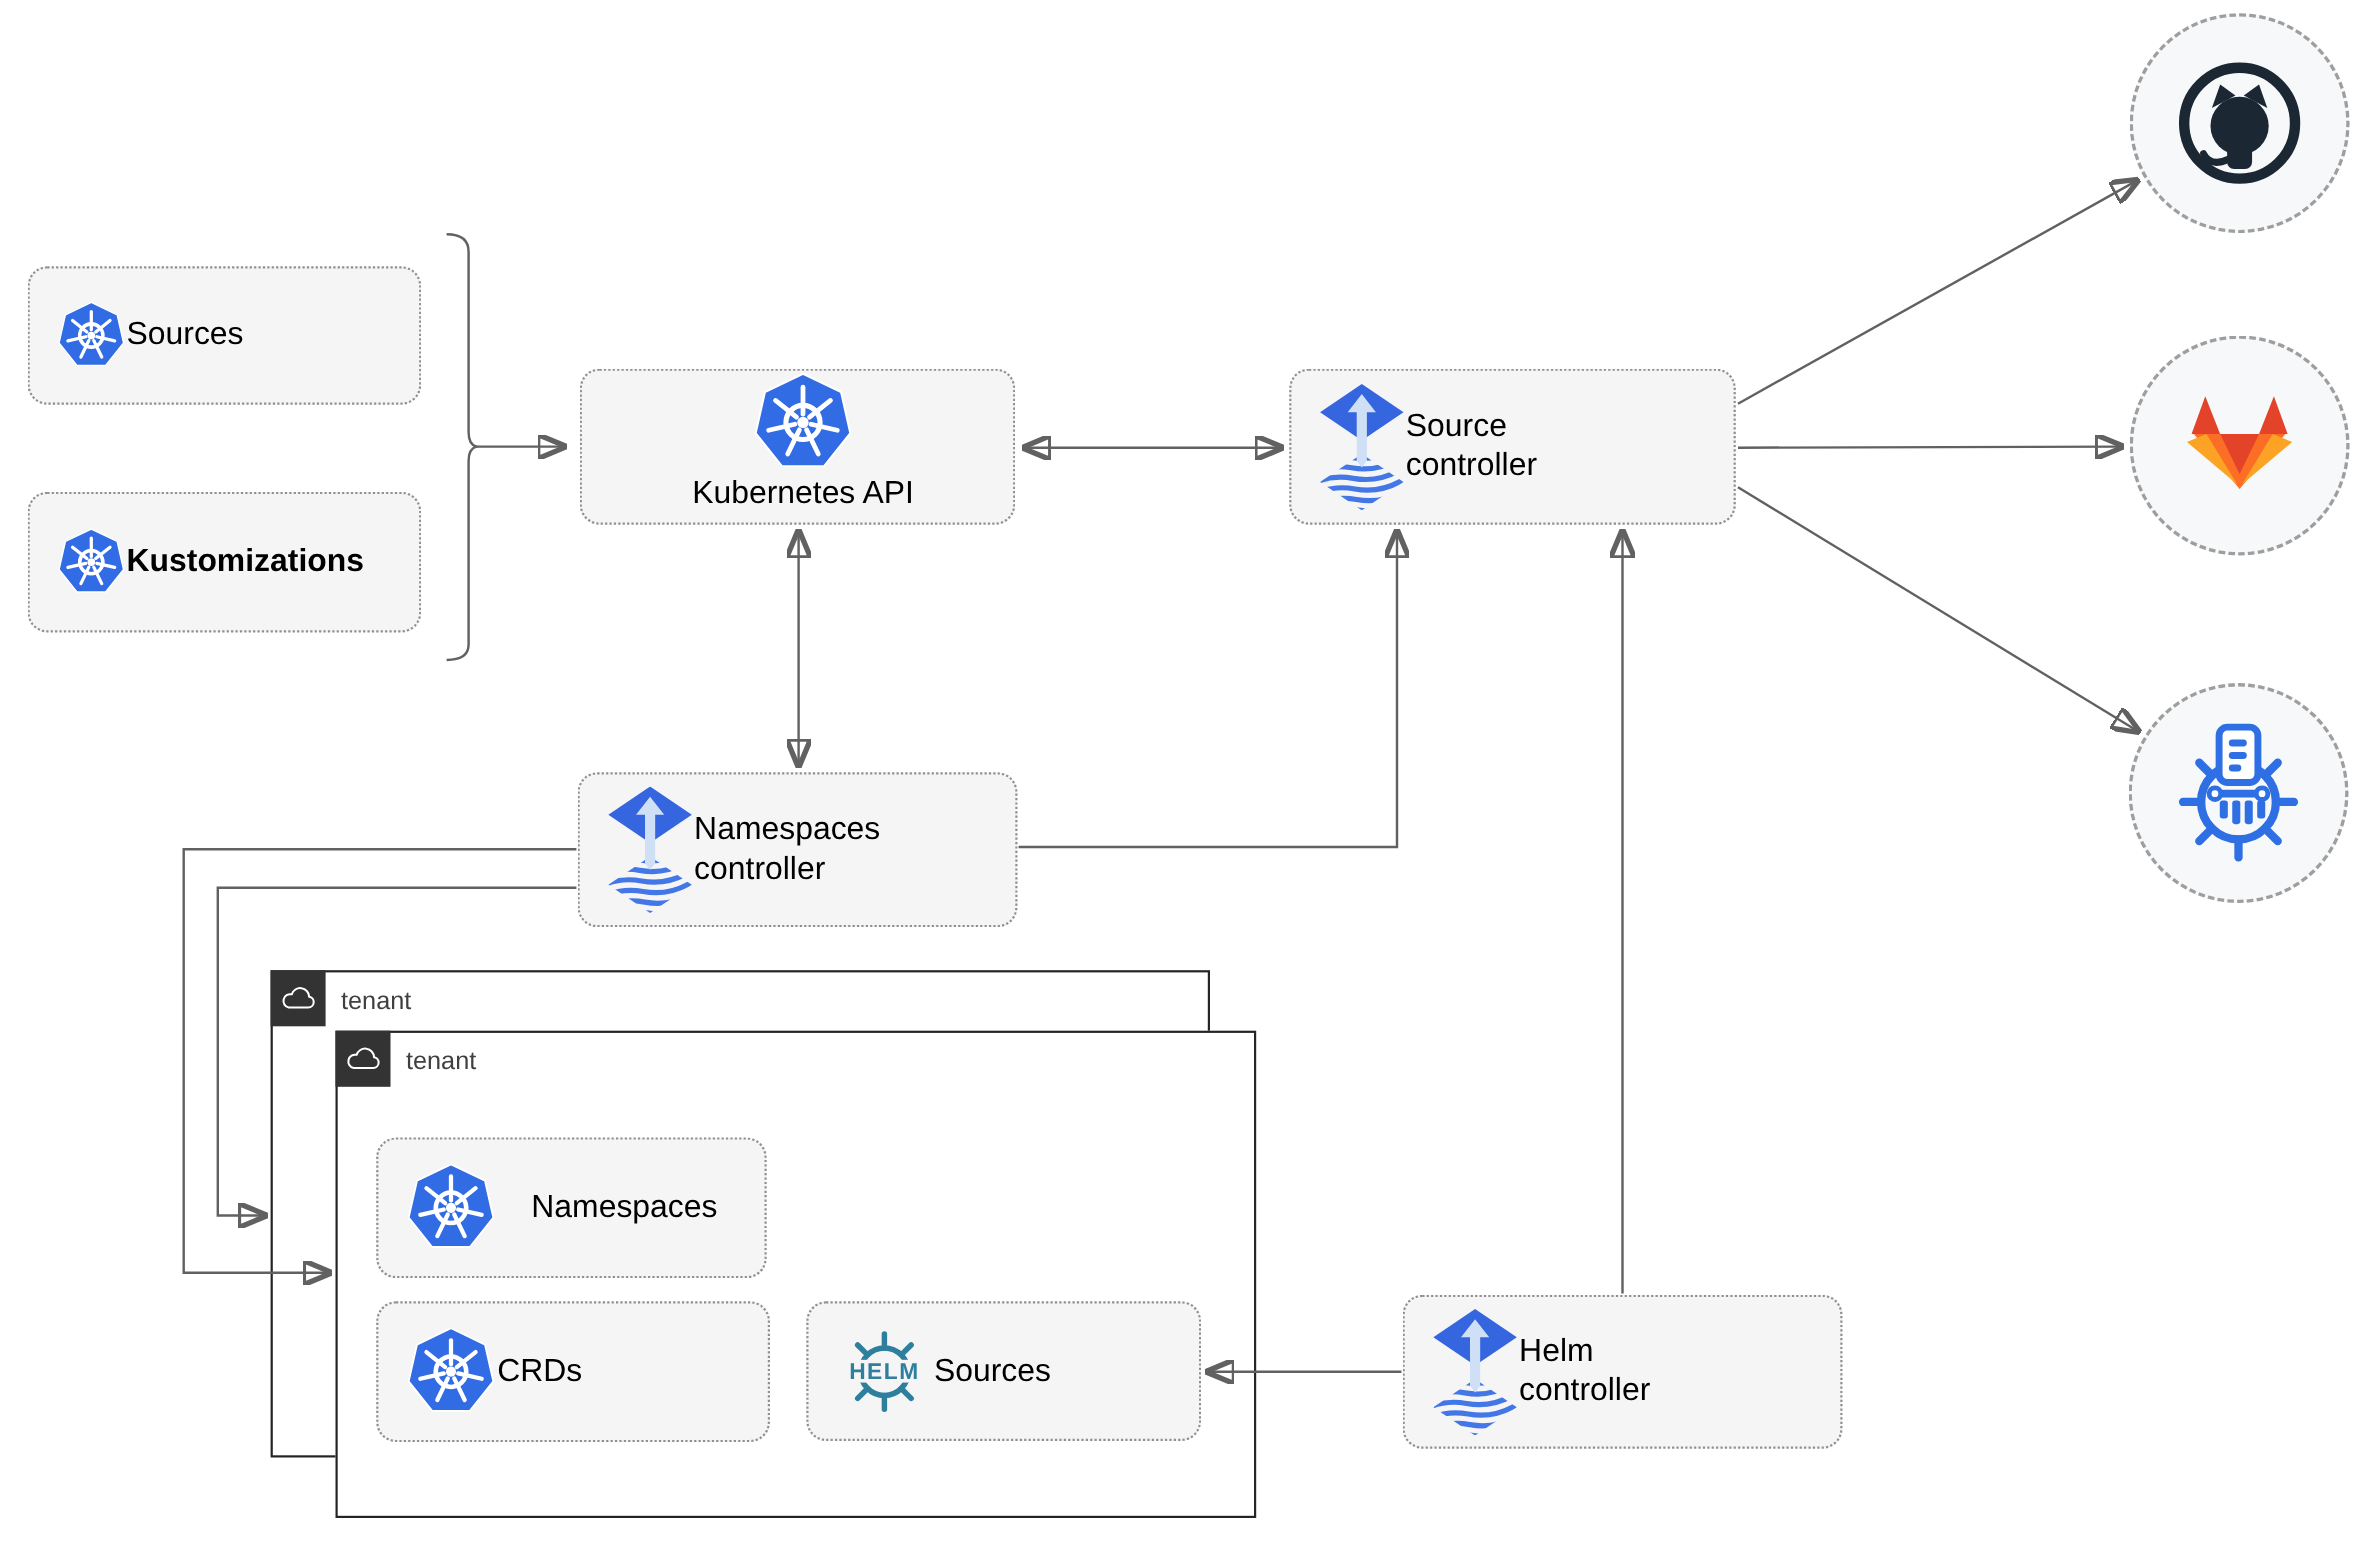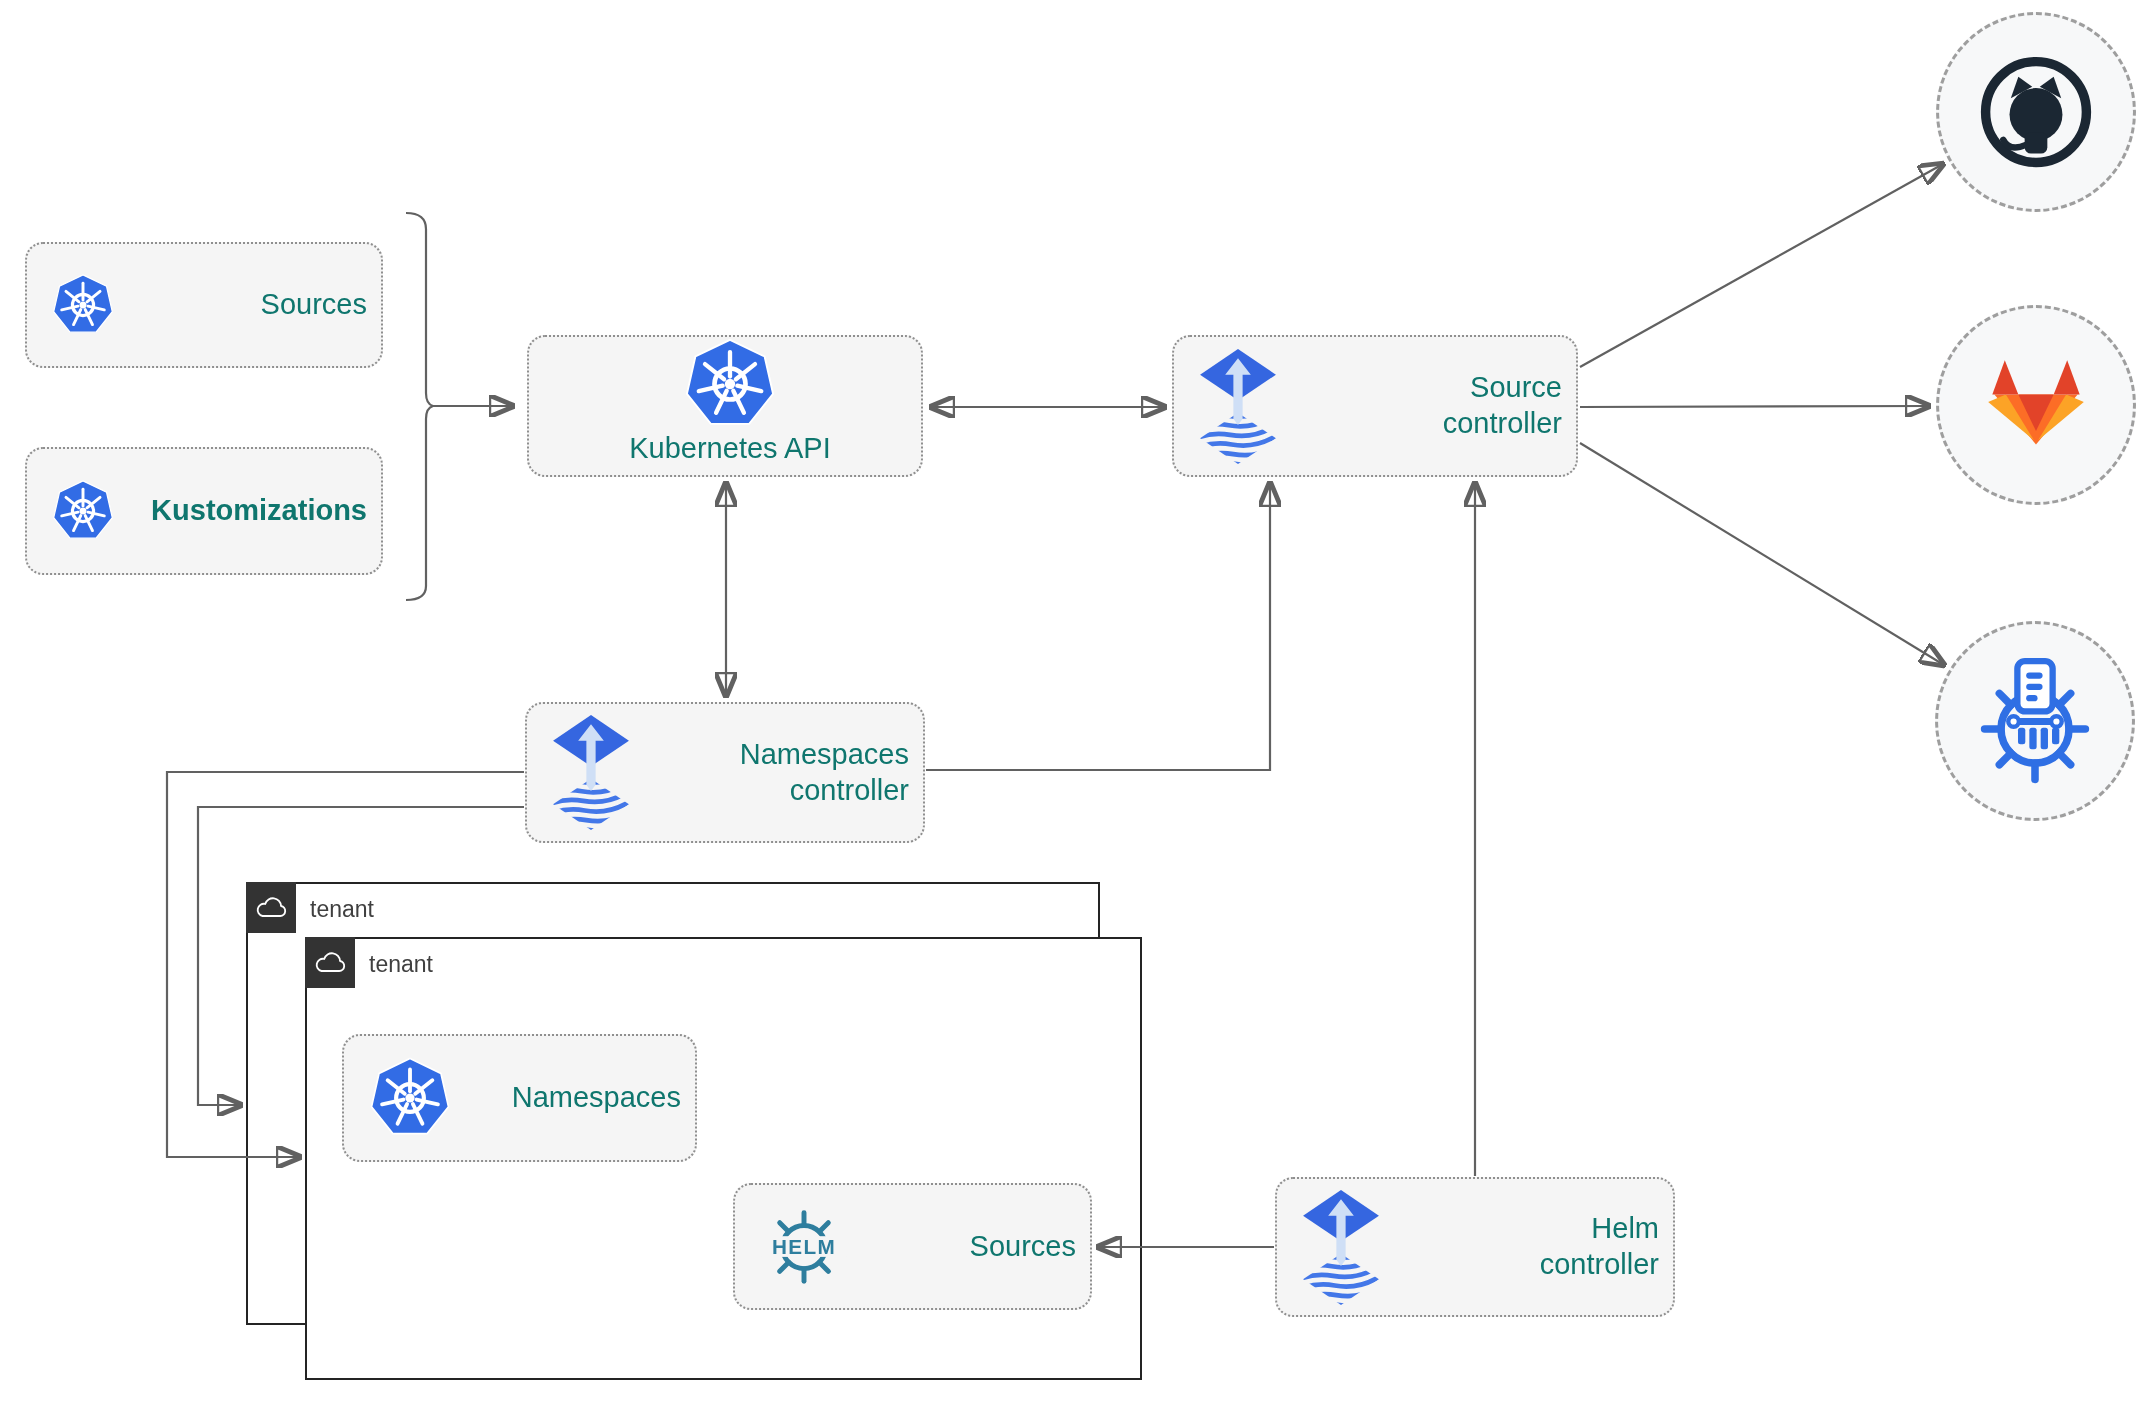--- a/index.html
+++ b/index.html
@@ -1,20 +1,20 @@
 <!DOCTYPE html>
 <html><head>
 <meta charset="utf-8">
 <style>
   html,body{margin:0;padding:0;background:#ffffff;}
   .canvas{position:relative;width:2144px;height:1407px;background:#fff;
           font-family:"Liberation Sans","DejaVu Sans",sans-serif;overflow:hidden;}
   .node{position:absolute;background:#f5f5f5;border:2px dotted #8f8f8f;border-radius:18px;
         display:flex;align-items:center;box-sizing:border-box;padding:0 14px 0 24px;z-index:3;}
-  .node .lbl{flex:1;text-align:right;font-size:29px;color:#0f766e;white-space:pre-line;line-height:1.24;}
+  .node .lbl{flex:1;text-align:left;font-size:29px;color:#000000;white-space:pre-line;line-height:1.24;}
   .node .nicon{flex:0 0 auto;}
   .tenant{position:absolute;background:#ffffff;border:2px solid #242424;box-sizing:border-box;}
   .tenant-outer{z-index:1;}
   .tenant-inner{z-index:2;}
   .tab{position:absolute;top:-2px;left:-2px;width:50px;height:51px;background:#333333;
        display:flex;align-items:center;justify-content:center;}
   .tlabel{position:absolute;left:62px;top:12px;font-size:23px;color:#404040;}
   .endpoint{position:absolute;width:200px;height:200px;border-radius:50%;
             border:3px dashed #9e9e9e;background:#f7f8f9;box-sizing:border-box;
             display:flex;align-items:center;justify-content:center;z-index:3;}
@@ -175,20 +175,26 @@
   </div>
 
   <div class="node" style="left:342px;top:1034px;width:355px;height:128px;gap:31px;">
     <svg class="nicon" width="84" height="84">
         <use href="#sym-k8s"></use>
       </svg>
     <div class="lbl">Namespaces</div>
   </div>
 
 
+  <div class="node" style="left:342px;top:1183px;width:358px;height:128px;">
+    <svg class="nicon" width="84" height="84">
+        <use href="#sym-k8s"></use>
+      </svg>
+    <div class="lbl">CRDs</div>
+  </div>
 
   <div class="node" style="left:733px;top:1183px;width:359px;height:127px;">
     <svg class="nicon" width="90" height="90" viewBox="0 0 100 100">
       <g stroke="#2e7e9e" stroke-width="5.5" stroke-linecap="round">
         <line x1="74" y1="50" x2="88" y2="50"></line>
           <line x1="67" y1="67" x2="77" y2="77"></line>
         <line x1="50" y1="74" x2="50" y2="88"></line>
           <line x1="33" y1="67" x2="23" y2="77"></line>
         <line x1="26" y1="50" x2="12" y2="50"></line>
           <line x1="33" y1="33" x2="23" y2="23"></line>

